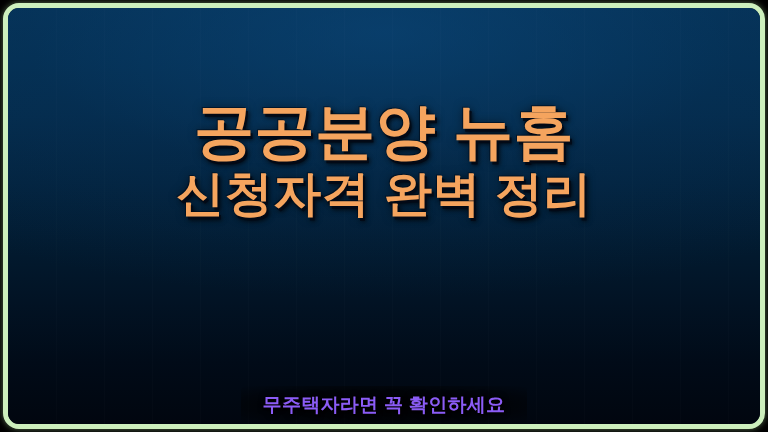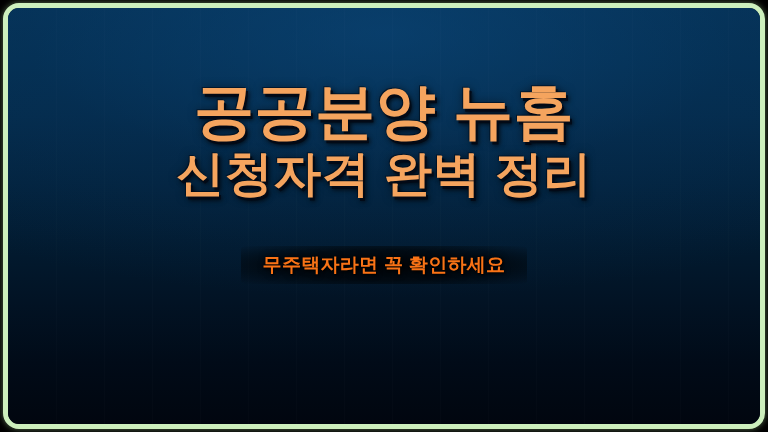--- a/index.html
+++ b/index.html
@@ -68,22 +68,22 @@
     pointer-events: none;
   }
 
   
   .content {
     position: absolute;
     inset: 0;
     display: flex;
     flex-direction: column;
     align-items: center;
-    justify-content: flex-start;
-    padding-top: 74px;
+    justify-content: space-between;
+    padding-top: 94px;
     box-sizing: border-box;
   }
 
   .title-block {
     text-align: center;
     line-height: 1.0;
   }
 
   .title-line {
     display: block;
@@ -121,21 +121,21 @@
     border-radius: 4px;
     background: radial-gradient(ellipse at center,
       rgba(0,0,0,0.85) 0%,
       rgba(0,0,0,0.60) 55%,
       rgba(0,0,0,0) 100%);
     pointer-events: none;
   }
 
   .subtitle {
     position: relative;
-    color: #f97316;
+    color: #8b5cf6;
     font-size: 19px;
     font-weight: 700;
     letter-spacing: 0.3px;
     white-space: nowrap;
     text-shadow:
       0 0 6px rgba(0,0,0,0.9),
       1px 1px 2px rgba(0,0,0,0.9);
   }
 </style>
 </head>

